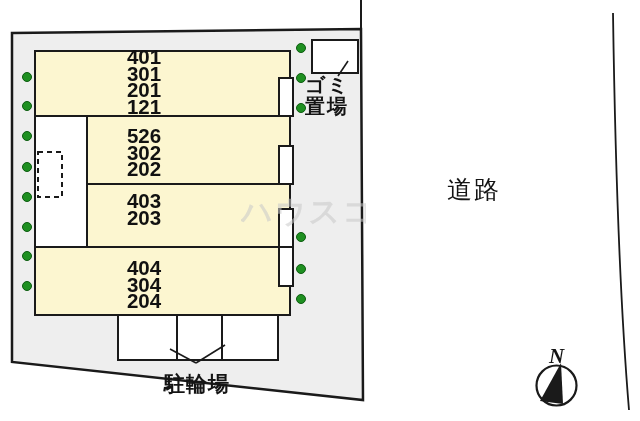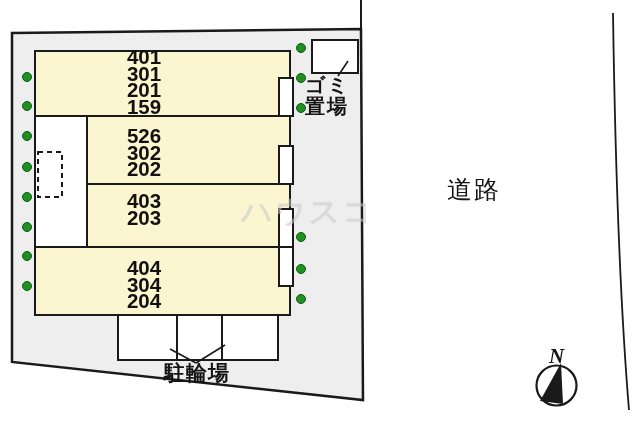--- a/index.html
+++ b/index.html
@@ -21,21 +21,21 @@
     position:absolute;left:106px;width:76px;text-align:center;
     font-size:20.5px;line-height:16.5px;font-weight:bold;letter-spacing:0px;
   }
   .units div{height:16.5px;}
   .u1{top:49px;} .u2{top:128px;} .u3{top:193px;} .u4{top:260px;}
   .garbage-label{
     left:305px;top:75px;width:48px;font-size:20px;line-height:20.5px;
     letter-spacing:2px;font-weight:bold;word-break:break-all;white-space:normal;
   }
   .road-label{left:447px;top:173px;font-size:25px;font-weight:normal;letter-spacing:2px;}
-  .bike-label{left:164px;top:359px;font-size:21px;font-weight:bold;letter-spacing:1px;}
+  .bike-label{left:164px;top:370px;font-size:21px;font-weight:bold;letter-spacing:1px;}
   .north-label{
     left:549px;top:344px;font-size:21px;font-weight:bold;font-style:italic;
     font-family:"Liberation Serif", serif;
   }
   .watermark{
     left:241px;top:191px;width:125px;overflow:hidden;
     font-size:31px;font-weight:bold;letter-spacing:2px;
     color:var(--wm);opacity:0.55;white-space:nowrap;
   }
 </style>
@@ -98,21 +98,21 @@
     <g>
       <circle cx="556.5" cy="385.5" r="20" fill="#ffffff" stroke="var(--line)" stroke-width="2.2"></circle>
       <polygon points="561,363 540,401 563,404" fill="var(--line)"></polygon>
     </g>
   </svg>
 
   <div class="units u1">
     <div>401</div>
     <div>301</div>
     <div>201</div>
-    <div>159</div>
+    <div>121</div>
   </div>
   <div class="units u2">
     <div>526</div>
     <div>302</div>
     <div>202</div>
   </div>
   <div class="units u3">
     <div>403</div>
     <div>203</div>
   </div>

